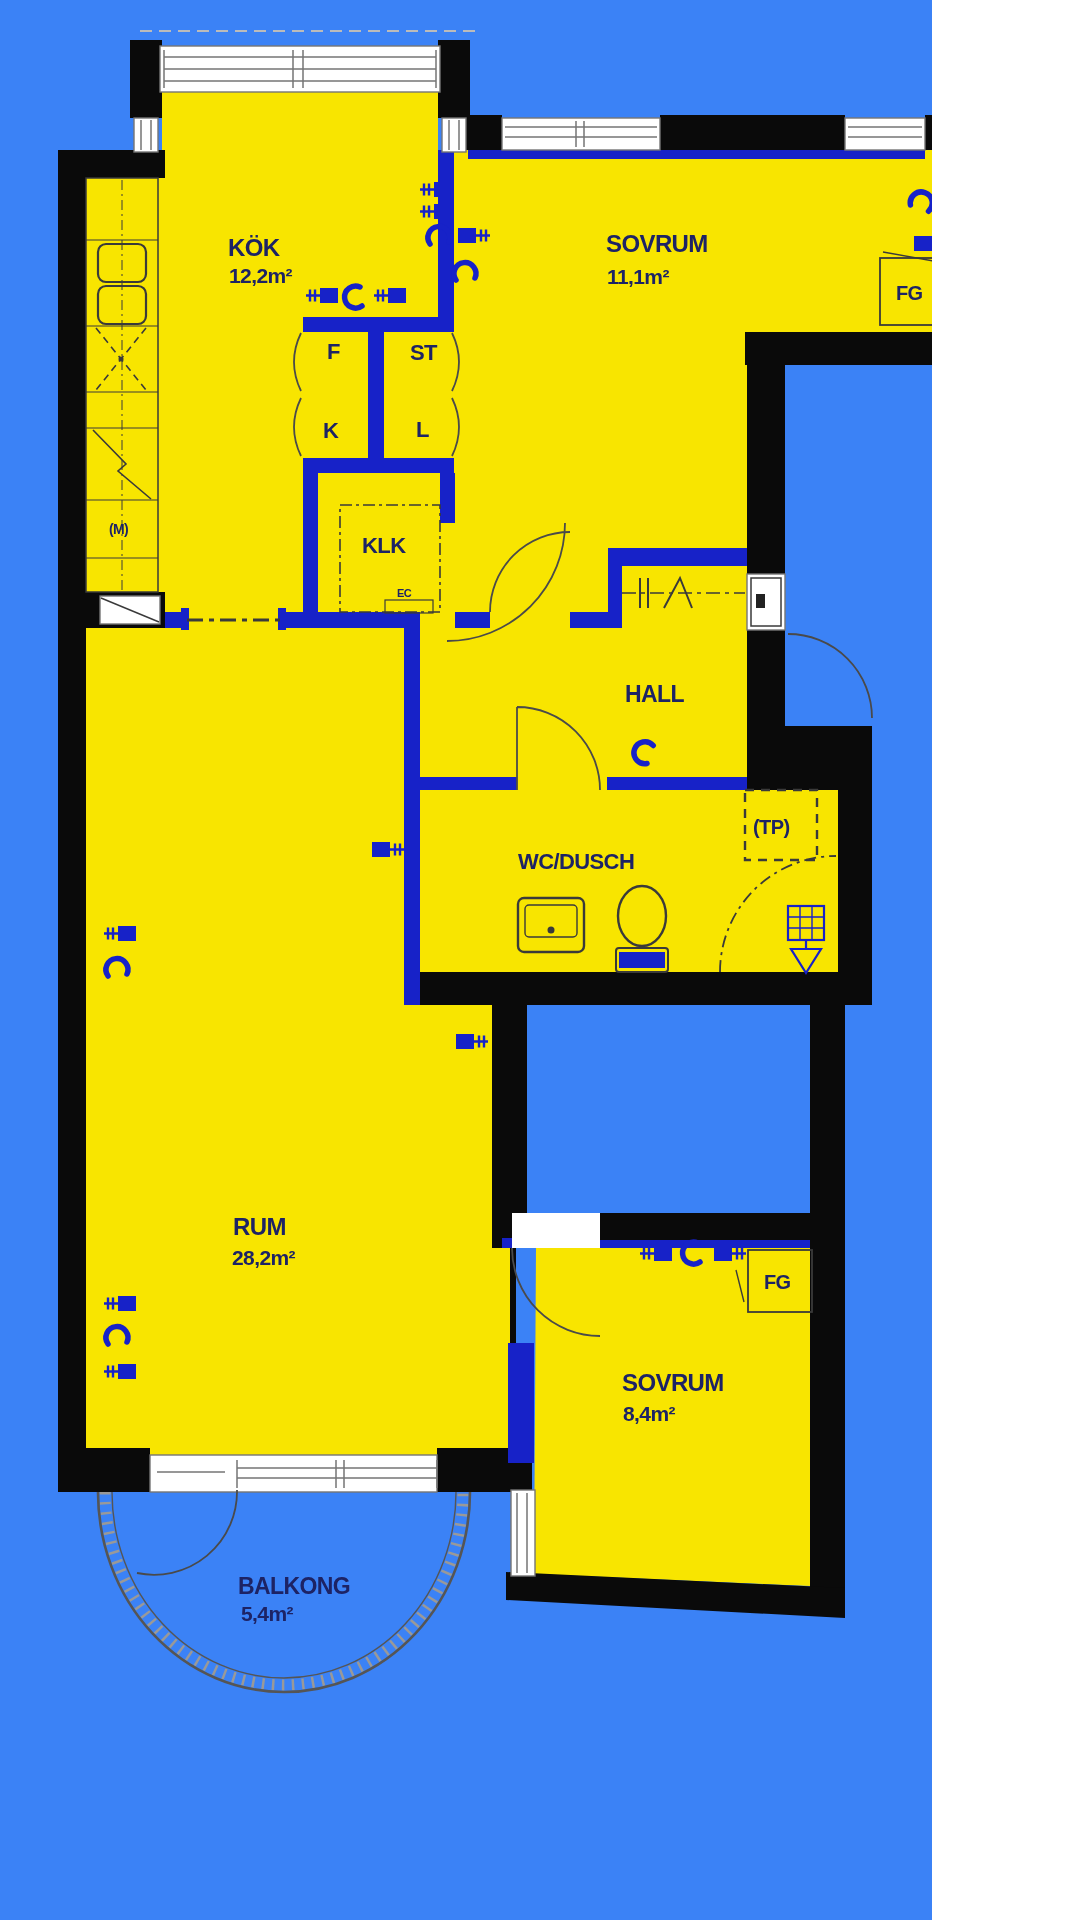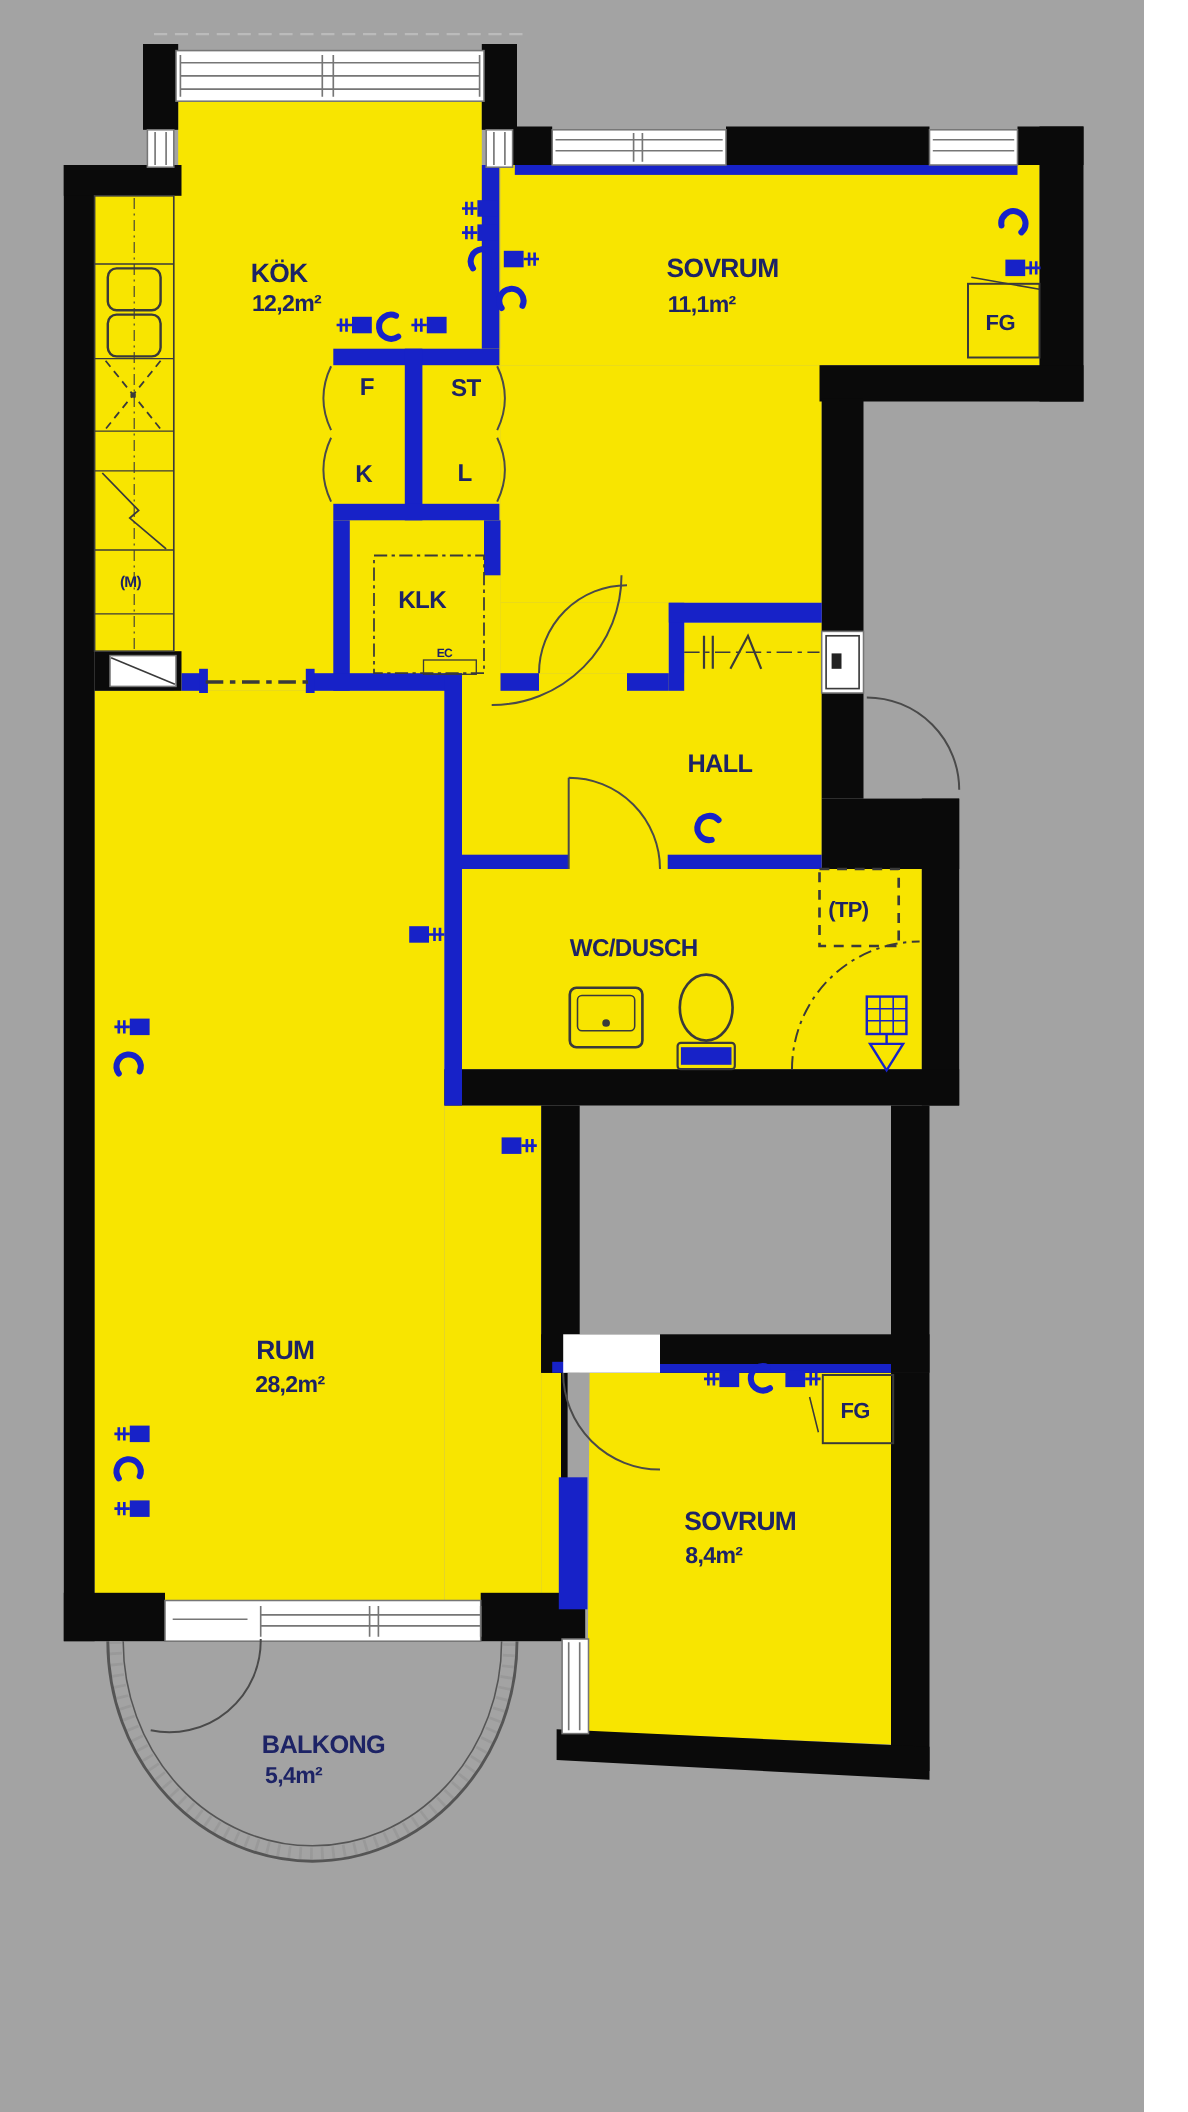--- a/index.html
+++ b/index.html
@@ -1,16 +1,16 @@
 <!DOCTYPE html>
 <html style="--room-fill: #F8E500; --wall: #0a0a0a; --partition: #1722C8; --label: #1d2365; --fixture: #3a3a3a; --window: #767676; --balcony: #6a6a6a;"><head>
 <meta charset="utf-8">
 <style>
   html,body{margin:0;padding:0;background:#ffffff;}
-  .stage{width:1040px;height:1920px;position:relative;background:#a3a3a3;overflow:hidden;}
+  .stage{width:932px;height:1920px;position:relative;background:#3b82f6;overflow:hidden;}
   svg{display:block;}
   .room{fill:var(--room-fill,#F8E500);}
   .wall{fill:var(--wall,#0a0a0a);}
   .bw{fill:var(--partition,#1722C8);}
   .blue-stroke{stroke:var(--partition,#1722C8);fill:none;}
   .blue-fill{fill:var(--partition,#1722C8);}
   .fix{stroke:var(--fixture,#3a3a3a);fill:none;}
   .win{fill:#ffffff;stroke:var(--window,#767676);stroke-width:1.4;}
   .wl{stroke:var(--window,#767676);stroke-width:1.5;fill:none;}
   .door{stroke:#4a4a4a;stroke-width:1.8;fill:none;}

